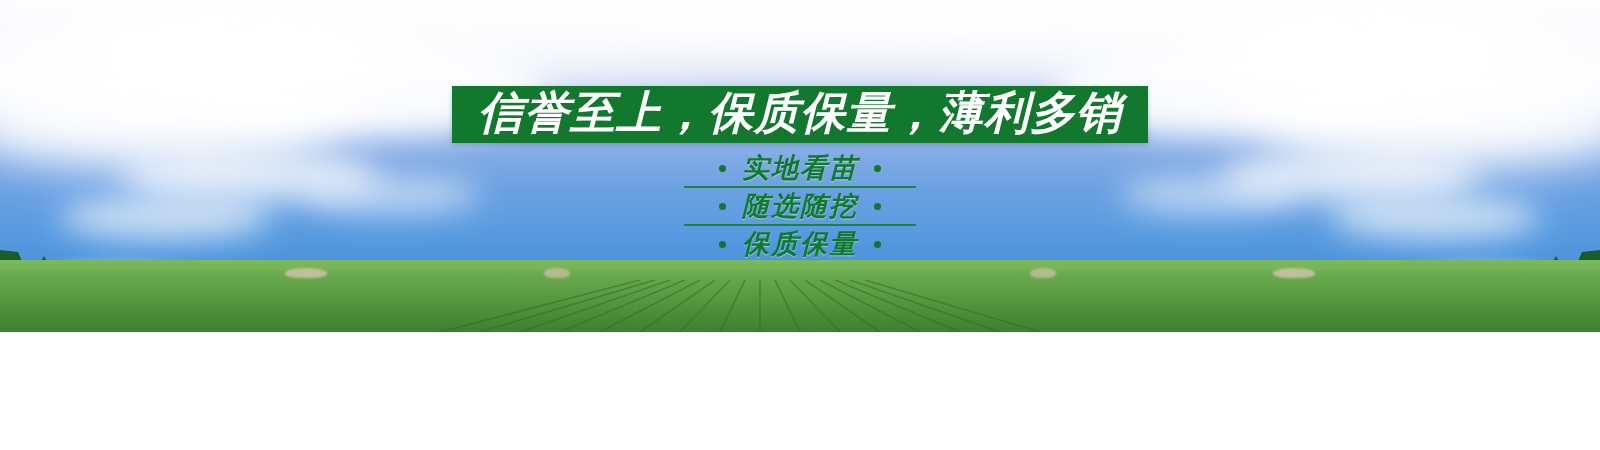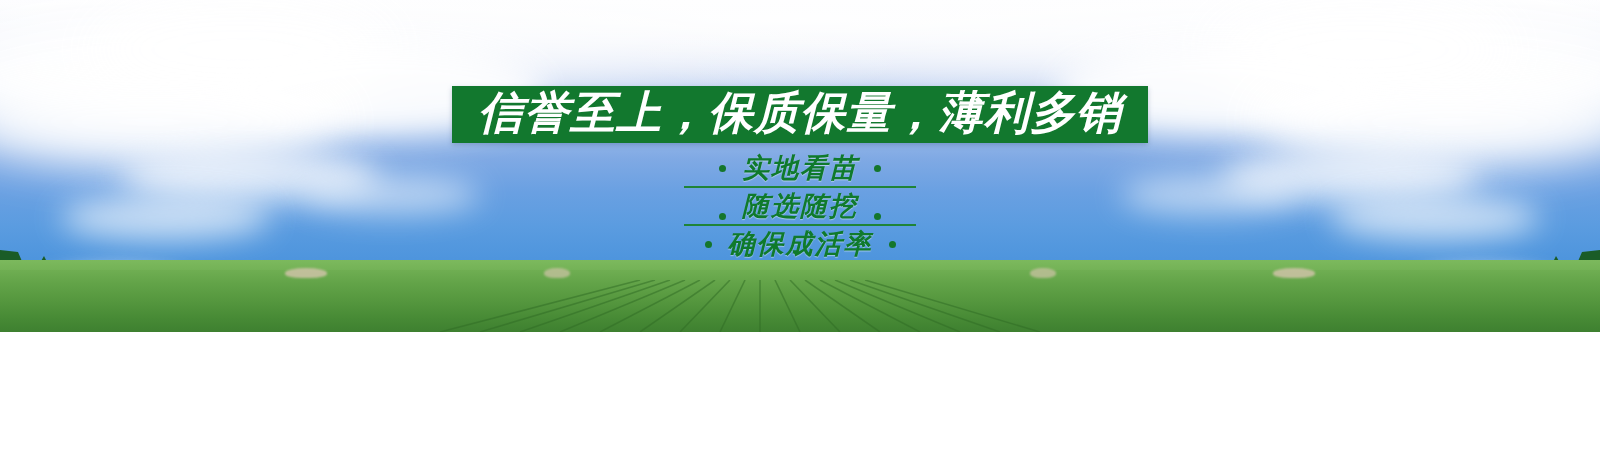--- a/index.html
+++ b/index.html
@@ -238,21 +238,21 @@
   .feature-item .feature-text {
     color: #0f7a2c;
     font-size: 27px;
     font-weight: bold;
     letter-spacing: 2px;
     white-space: nowrap;
     text-shadow: 0 1px 1px rgba(255,255,255,.45);
   }
   .feature-item.w1 { width: 232px; }
   .feature-item.w2 { width: 232px; }
-  .feature-item.w3 { width: 232px; align-items: flex-end; }
+  .feature-item.w3 { width: 232px; }
   .feature-item.w4 { width: 268px; }
   .feature-item.w5 { width: 268px; }
   .feature-item.w5 { border-bottom-color: transparent; }
 </style>
 </head>
 <body>
 
 <div class="banner">
 
   <div class="sky"></div>
@@ -404,20 +404,20 @@
 
       <div class="feature-item w3">
         <span class="dot"></span>
         <span class="feature-text">随选随挖</span>
         <span class="dot"></span>
       </div>
 
 
       <div class="feature-item w5">
         <span class="dot"></span>
-        <span class="feature-text">确保成活率</span>
+        <span class="feature-text">保质保量</span>
         <span class="dot"></span>
       </div>
 
     </div>
   </div>
 
 </div>
 
 </body></html>

